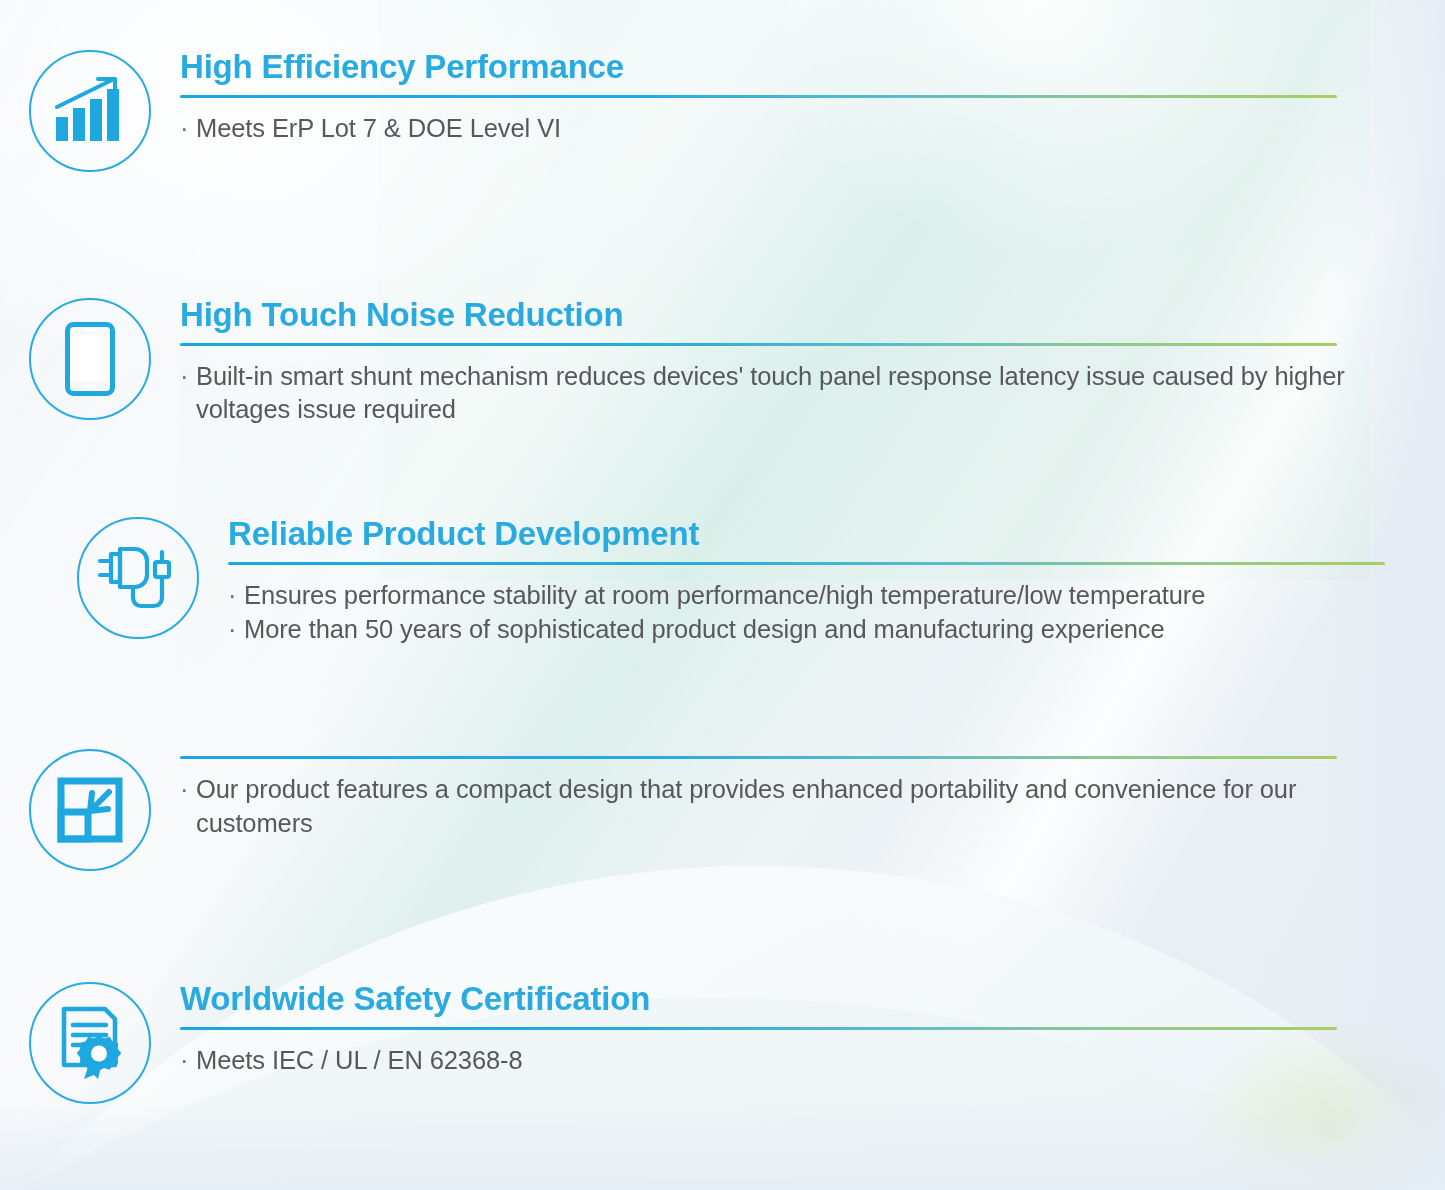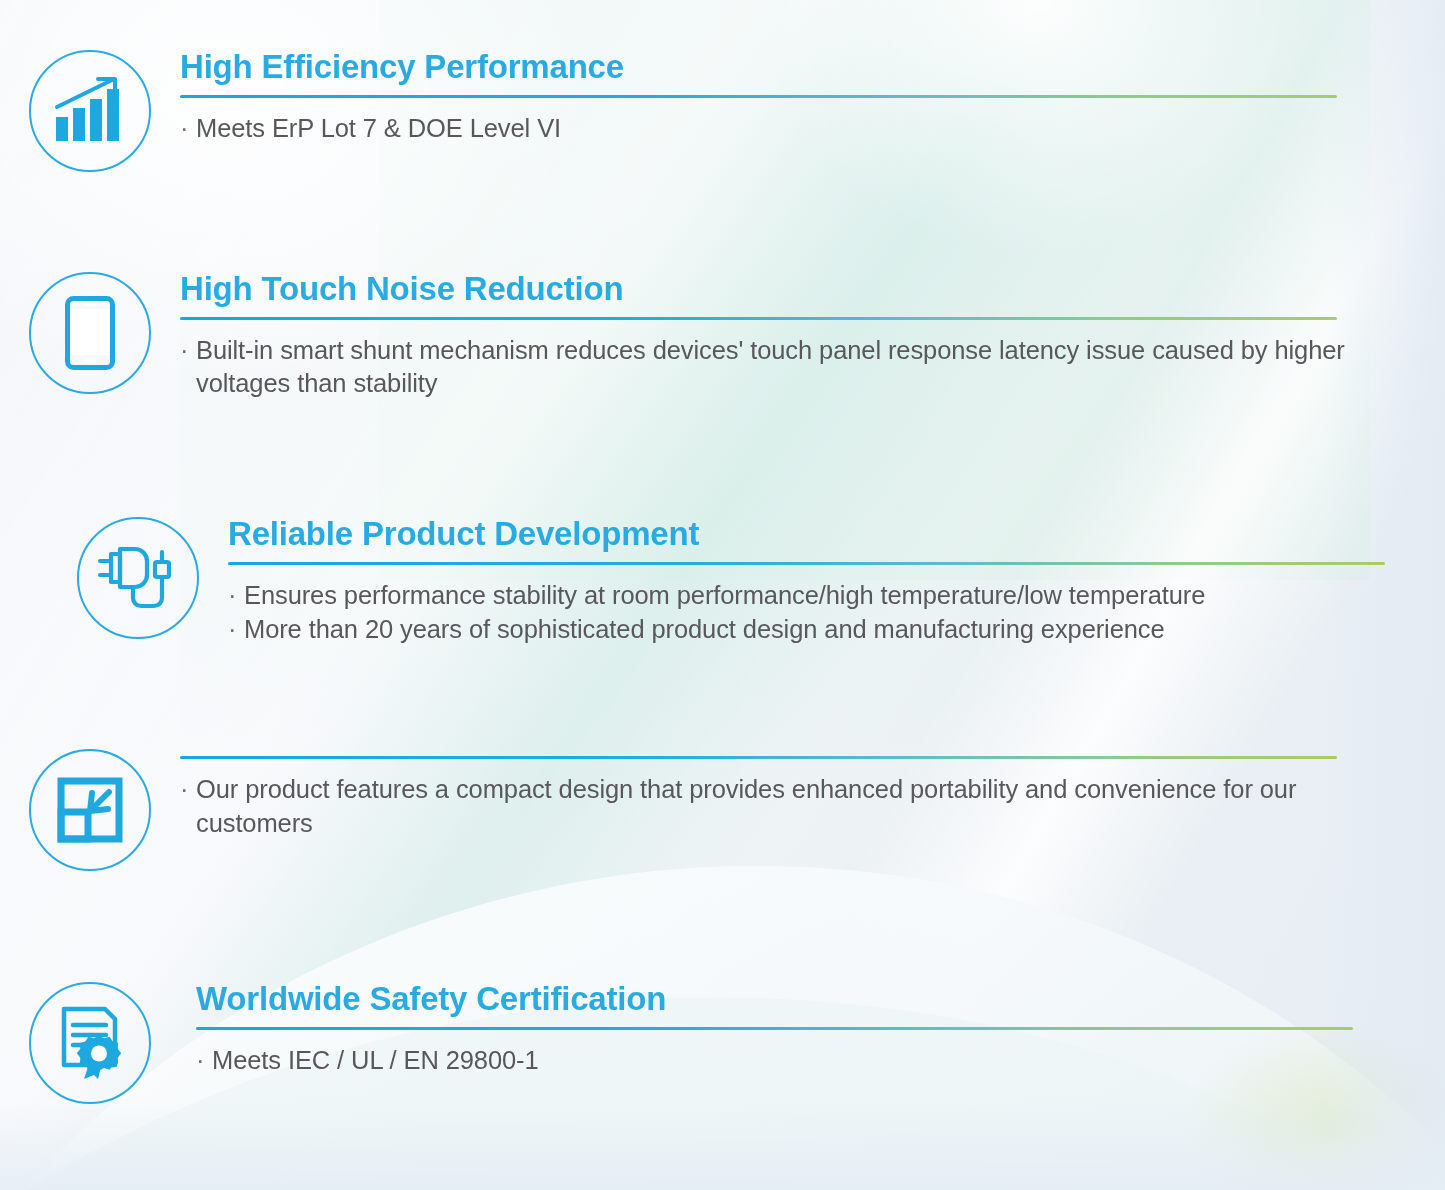--- a/index.html
+++ b/index.html
@@ -194,38 +194,38 @@
       <div class="rule"></div>
       <div class="bullets">
         <p class="bullet">
           <span class="dot">·</span>
           <span class="txt">Meets ErP Lot 7 &amp; DOE Level VI</span>
         </p>
       </div>
     </div>
   </section>
 
-  <section class="feature" style="top:268px;">
+  <section class="feature" style="top:294px;">
     <div class="icon-wrap">
       <div class="icon-circle">
         <svg width="50" height="74" viewBox="0 0 50 74" fill="none">
           <rect x="2.5" y="2.5" width="45" height="69" rx="6" stroke="#1fa8e0" stroke-width="5"></rect>
           <rect x="5" y="13" width="40" height="46" fill="#ffffff"></rect>
           <rect x="18" y="6.5" width="14" height="3.2" rx="1.6" fill="#ffffff"></rect>
           <rect x="19" y="62" width="12" height="4.5" rx="2.2" fill="#ffffff"></rect>
         </svg>
       </div>
     </div>
     <div class="feature-body">
       <h2 class="feature-title">High Touch Noise Reduction</h2>
       <div class="rule"></div>
       <div class="bullets">
         <p class="bullet">
           <span class="dot">·</span>
-          <span class="txt">Built-in smart shunt mechanism reduces devices' touch panel response latency issue caused by higher voltages than stability</span>
+          <span class="txt">Built-in smart shunt mechanism reduces devices' touch panel response latency issue caused by higher voltages issue required</span>
         </p>
       </div>
     </div>
   </section>
 
   <section class="feature" style="top:513px;margin-left:48px;">
     <div class="icon-wrap">
       <div class="icon-circle">
         <svg width="82" height="76" viewBox="0 0 82 76" fill="none" stroke="#1fa8e0" stroke-width="4.2" stroke-linecap="round" stroke-linejoin="round">
           <path d="M23 9 H38 a12 12 0 0 1 12 12 V35 a12 12 0 0 1 -12 12 H23 Z" fill="none"></path>
@@ -241,21 +241,21 @@
     <div class="feature-body">
       <h2 class="feature-title">Reliable Product Development</h2>
       <div class="rule"></div>
       <div class="bullets">
         <p class="bullet">
           <span class="dot">·</span>
           <span class="txt">Ensures performance stability at room performance/high temperature/low temperature</span>
         </p>
         <p class="bullet">
           <span class="dot">·</span>
-          <span class="txt">More than 20 years of sophisticated product  design and manufacturing experience</span>
+          <span class="txt">More than 50 years of sophisticated product  design and manufacturing experience</span>
         </p>
       </div>
     </div>
   </section>
 
   <section class="feature" style="top:745px;">
     <div class="icon-wrap">
       <div class="icon-circle">
         <svg width="68" height="68" viewBox="0 0 68 68" fill="none">
           <path d="M5 5 H63 V63 H5 Z" stroke="#1fa8e0" stroke-width="7" fill="none"></path>
@@ -269,39 +269,39 @@
       <div class="rule"></div>
       <div class="bullets">
         <p class="bullet">
           <span class="dot">·</span>
           <span class="txt">Our product features a compact design that provides enhanced portability and convenience for our customers</span>
         </p>
       </div>
     </div>
   </section>
 
-  <section class="feature" style="top:978px;gap:16px;">
+  <section class="feature" style="top:978px;">
     <div class="icon-wrap">
       <div class="icon-circle">
         <svg width="74" height="76" viewBox="0 0 74 76" fill="none">
           <path d="M11 4 H52 L62 14 V60 H11 Z" stroke="#1fa8e0" stroke-width="4.5" stroke-linejoin="round" fill="none"></path>
           <path d="M20 20 H53" stroke="#1fa8e0" stroke-width="4.5" stroke-linecap="round"></path>
           <path d="M20 30 H53" stroke="#1fa8e0" stroke-width="4.5" stroke-linecap="round"></path>
           <path d="M20 40 H41" stroke="#1fa8e0" stroke-width="4.5" stroke-linecap="round"></path>
           <path d="M35 62 L31 74 L41 70 L45 74 L48 62 Z" fill="#1fa8e0"></path>
           <path d="M46 31 l5.2 2.3 5.4 -1.6 3.1 4.7 5.4 1.6 -0.4 5.7 3.5 4.5 -3.5 4.5 0.4 5.7 -5.4 1.6 -3.1 4.7 -5.4 -1.6 -5.2 2.3 -5.2 -2.3 -5.4 1.6 -3.1 -4.7 -5.4 -1.6 0.4 -5.7 -3.5 -4.5 3.5 -4.5 -0.4 -5.7 5.4 -1.6 3.1 -4.7 5.4 1.6 Z" fill="#1fa8e0"></path>
           <circle cx="46" cy="48.5" r="8" fill="#ffffff"></circle>
         </svg>
       </div>
     </div>
     <div class="feature-body">
       <h2 class="feature-title">Worldwide Safety Certification</h2>
       <div class="rule"></div>
       <div class="bullets">
         <p class="bullet">
           <span class="dot">·</span>
-          <span class="txt">Meets IEC / UL / EN 29800-1</span>
+          <span class="txt">Meets IEC / UL / EN 62368-8</span>
         </p>
       </div>
     </div>
   </section>
 
 </div>
 
 </body></html>

